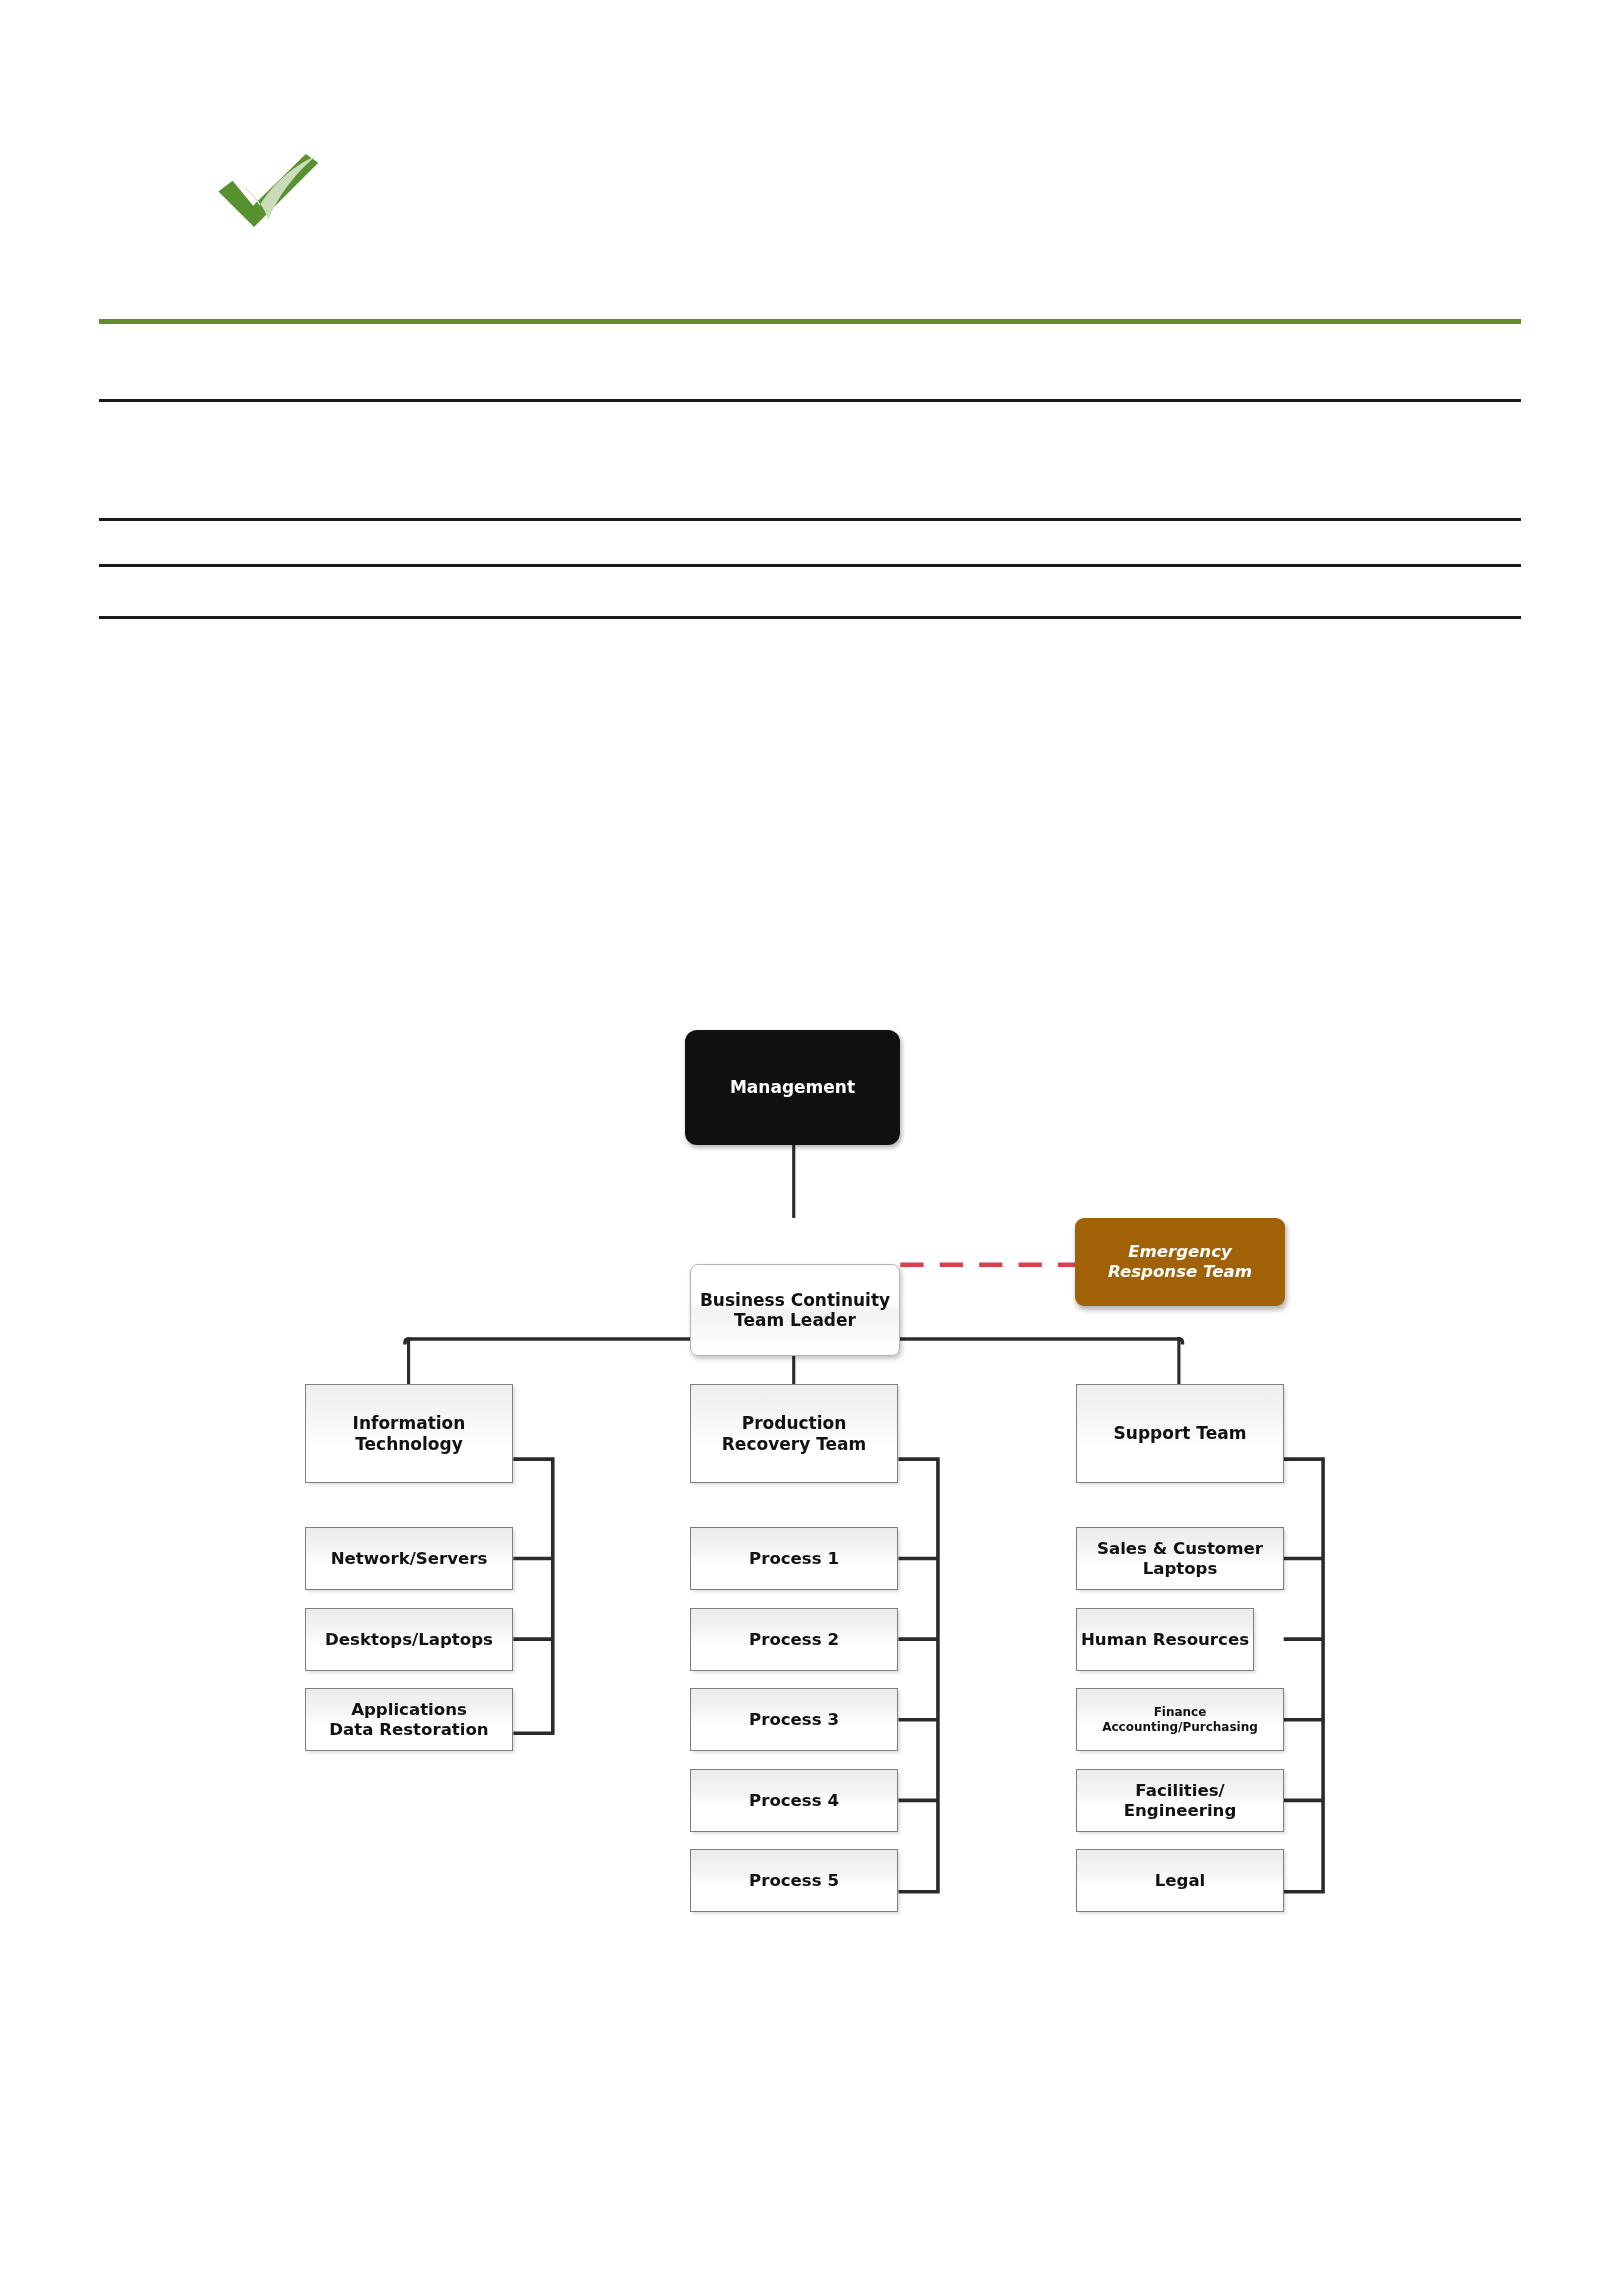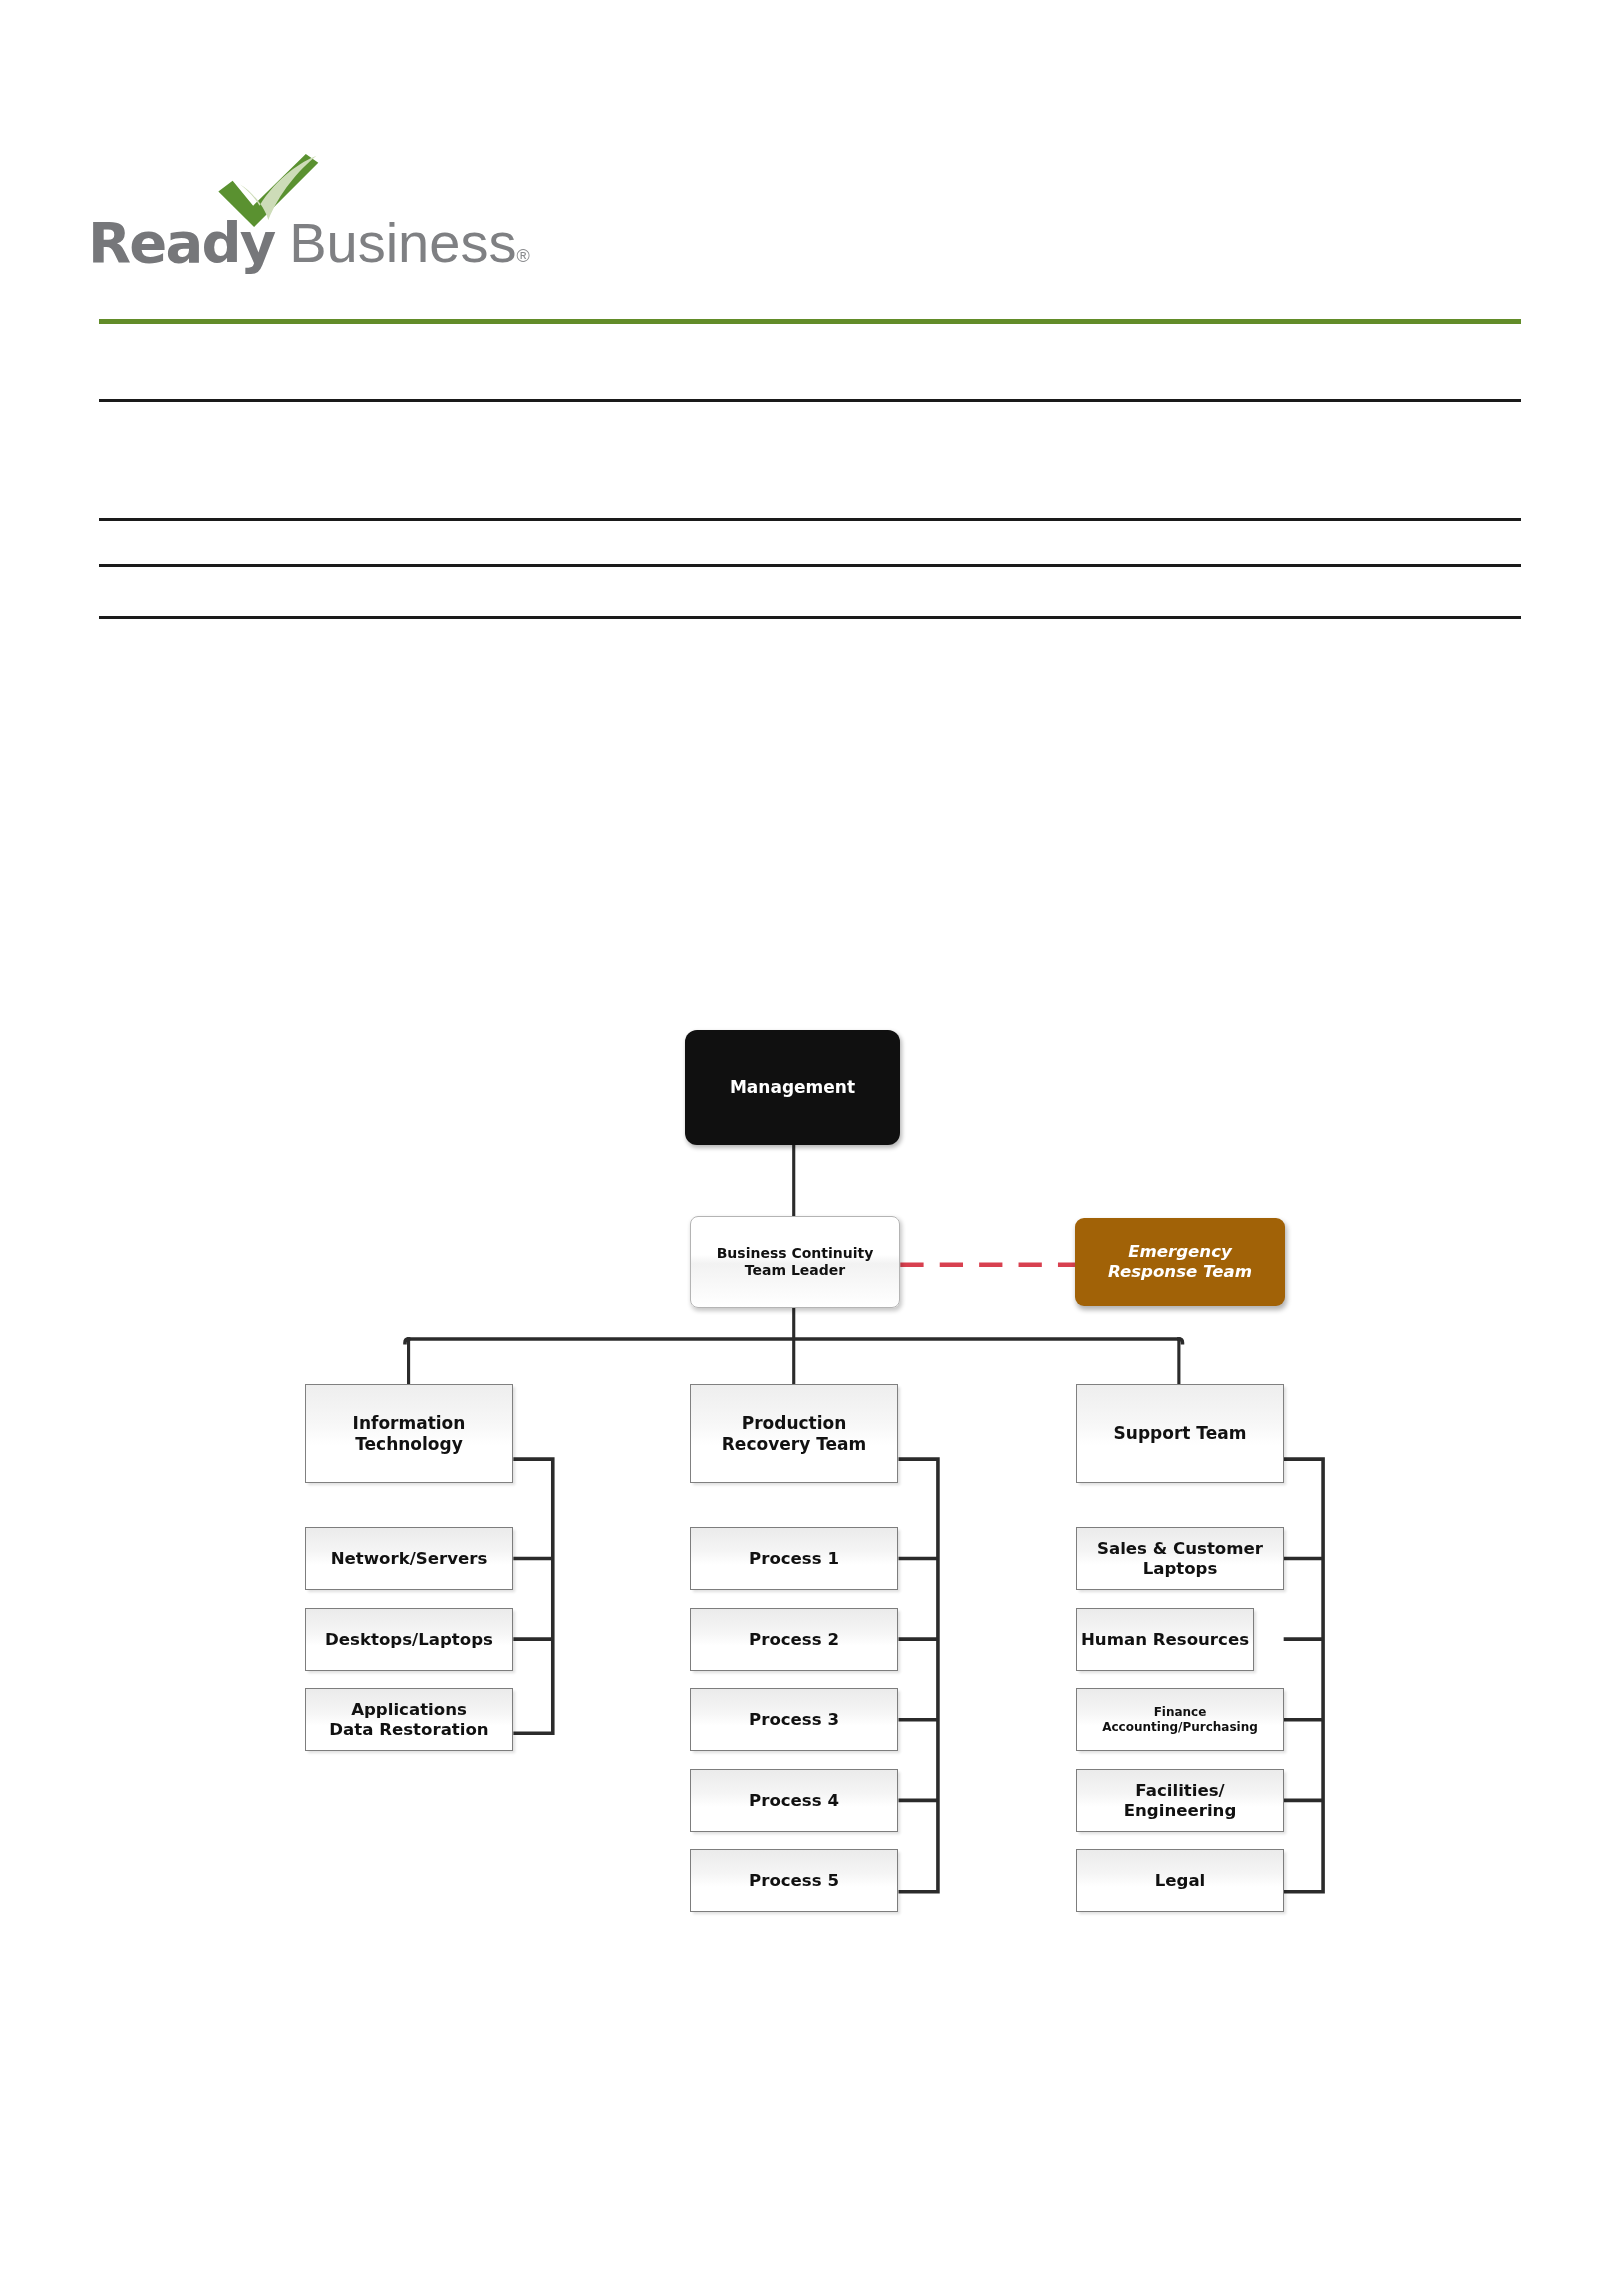--- a/index.html
+++ b/index.html
@@ -98,22 +98,23 @@
     background: #101010;
     color: #ffffff;
     border-radius: 12px;
     font-size: 17px;
     box-shadow: 1.8px 2.7px 4.5px rgba(0,0,0,0.28);
   }
   .node-leader {
     background: linear-gradient(to bottom, #ffffff 0%, #ffffff 42%, #f2f2f2 52%, #ffffff 100%);
     border: 0.9px solid #b4b4b4;
     border-radius: 8px;
-    font-size: 14px;
+    font-size: 17px;
     box-shadow: 1.8px 2.7px 4.5px rgba(0,0,0,0.22);
+    margin-top: 48px;
   }
   .node-emergency {
     background: #a16207;
     color: #ffffff;
     border-radius: 9px;
     font-size: 16.6px;
     box-shadow: 1.8px 3.6px 5.4px rgba(0,0,0,0.3);
     font-style: italic;
   }
   .node-dept {
@@ -134,23 +135,20 @@
 </head>
 <body>
 
 <div class="logo-block">
   <div class="logo-check">
     <svg viewBox="0 0 130 90" width="116" height="81">
       <path d="M6 46 L22 34 L45 62 L104 4 L118 14 L46 86 Z" fill="#5a9130"></path>
       <path d="M30 38 C46 50 52 62 52 62 C72 30 100 12 116 6 C96 22 74 48 62 78 C58 64 44 46 30 38 Z" fill="#cddcb8"></path>
     </svg>
   </div>
-  <div class="logo-wordmark">
-    <span class="logo-ready">Ready</span><span>&nbsp;</span><span class="logo-business">Business</span><span class="logo-reg">®</span>
-  </div>
 </div>
 
 <div class="rule rule-green"></div>
 <div class="rule rule-black rule-b1"></div>
 <div class="rule rule-black rule-b2"></div>
 <div class="rule rule-black rule-b3"></div>
 <div class="rule rule-black rule-b4"></div>
 
 <svg id="chart" viewBox="0 0 1805 2560" width="1617" height="2293">
   <g stroke="#2b2b2b" stroke-width="3.5" fill="none" stroke-linecap="square">

